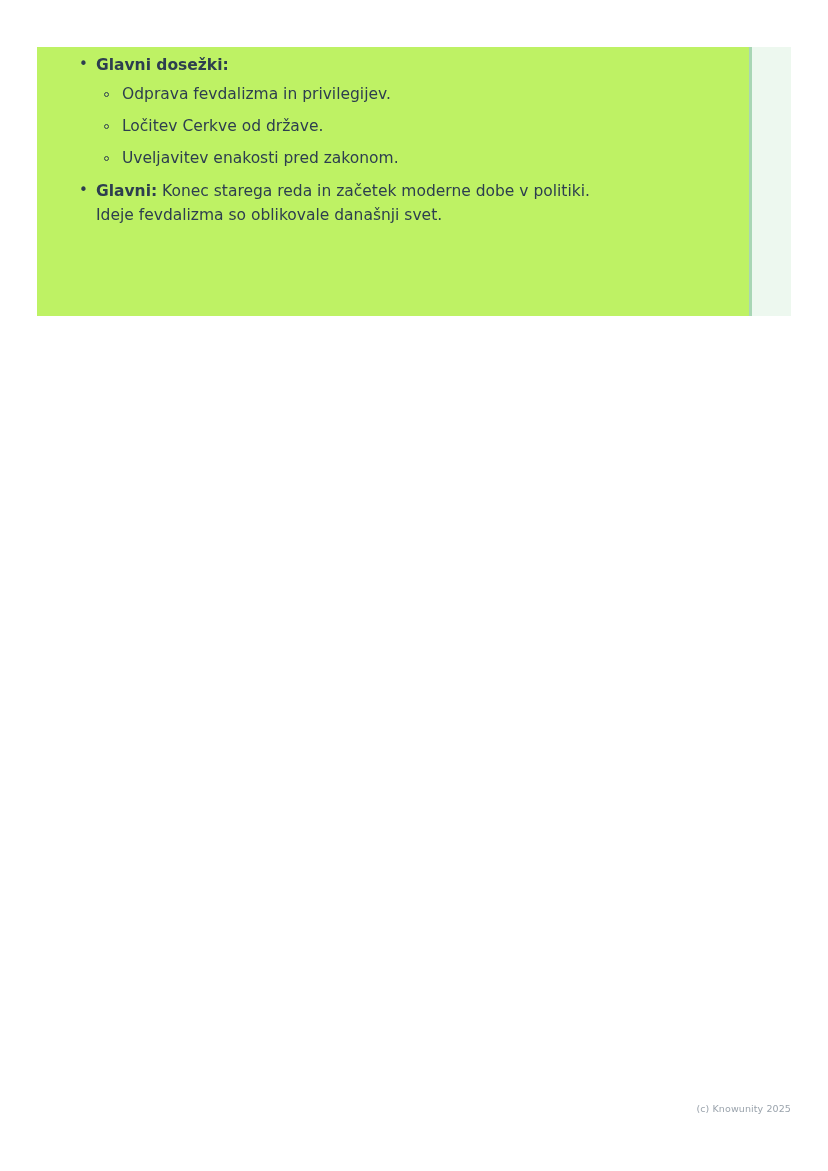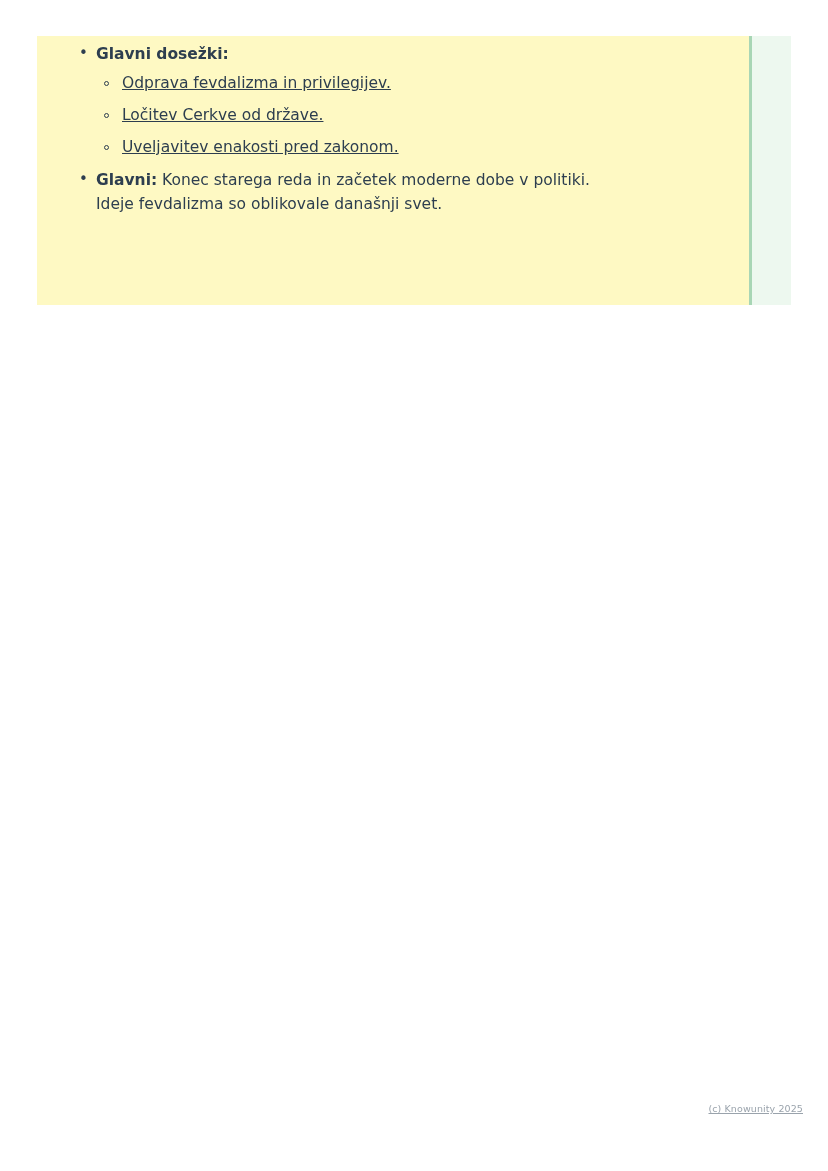--- a/index.html
+++ b/index.html
@@ -13,24 +13,24 @@
     position: relative;
     font-family: "DejaVu Sans", "Liberation Sans", sans-serif;
     color: #2d3e4f;
     overflow: hidden;
   }
 
   
   .note-card {
     position: absolute;
     left: 37px;
-    top: 36px;
+    top: 47px;
     width: 754px;
     height: 269px;
-    background: #fef9c3;
+    background: #bef264;
     box-sizing: border-box;
     display: flex;
   }
   .note-body {
     flex: 1 1 auto;
     padding: 6px 0 0 0;
     box-sizing: border-box;
   }
   .note-stripe {
     flex: 0 0 42px;
@@ -70,21 +70,20 @@
 
   ul.level2 {
     list-style: none;
     margin: 6px 0 4px 0;
     padding: 0;
   }
   ul.level2 > li {
     position: relative;
     padding-left: 26px;
     margin: 0 0 10px 0;
-    text-decoration: underline;
   }
   ul.level2 > li::before {
     content: "";
     position: absolute;
     left: 8px;
     top: 9px;
     width: 5px;
     height: 5px;
     border: 1px solid #2d3e4f;
     border-radius: 50%;
@@ -97,28 +96,27 @@
     color: #2d3e4f;
   }
 
   .para-block {
     max-width: 520px;
   }
 
   
   .footer {
     position: absolute;
-    left: 12px;
+    left: 0;
     top: 1103px;
     width: 791px;
     text-align: right;
     font-size: 9.5px;
     color: #9aa3ac;
     letter-spacing: 0.1px;
-    text-decoration: underline;
   }
 </style>
 </head>
 <body>
 
 <div class="note-card">
   <div class="note-body">
     <ul class="level1">
 
       <li>

